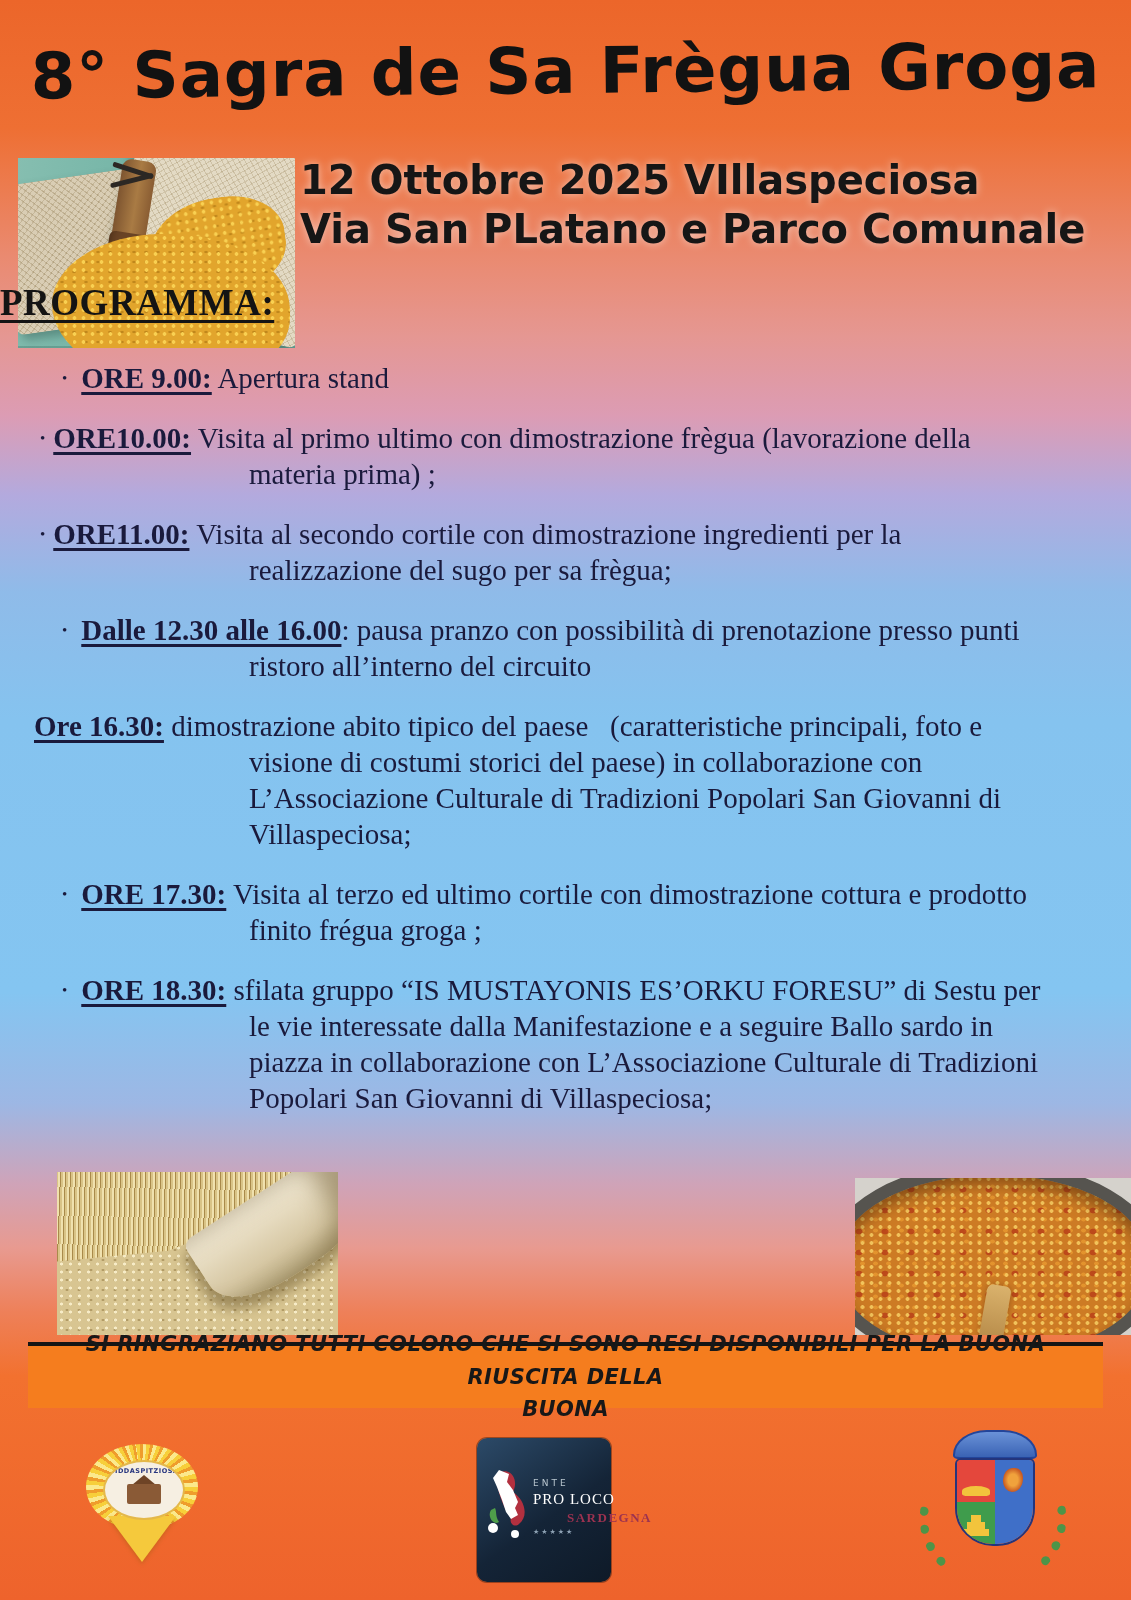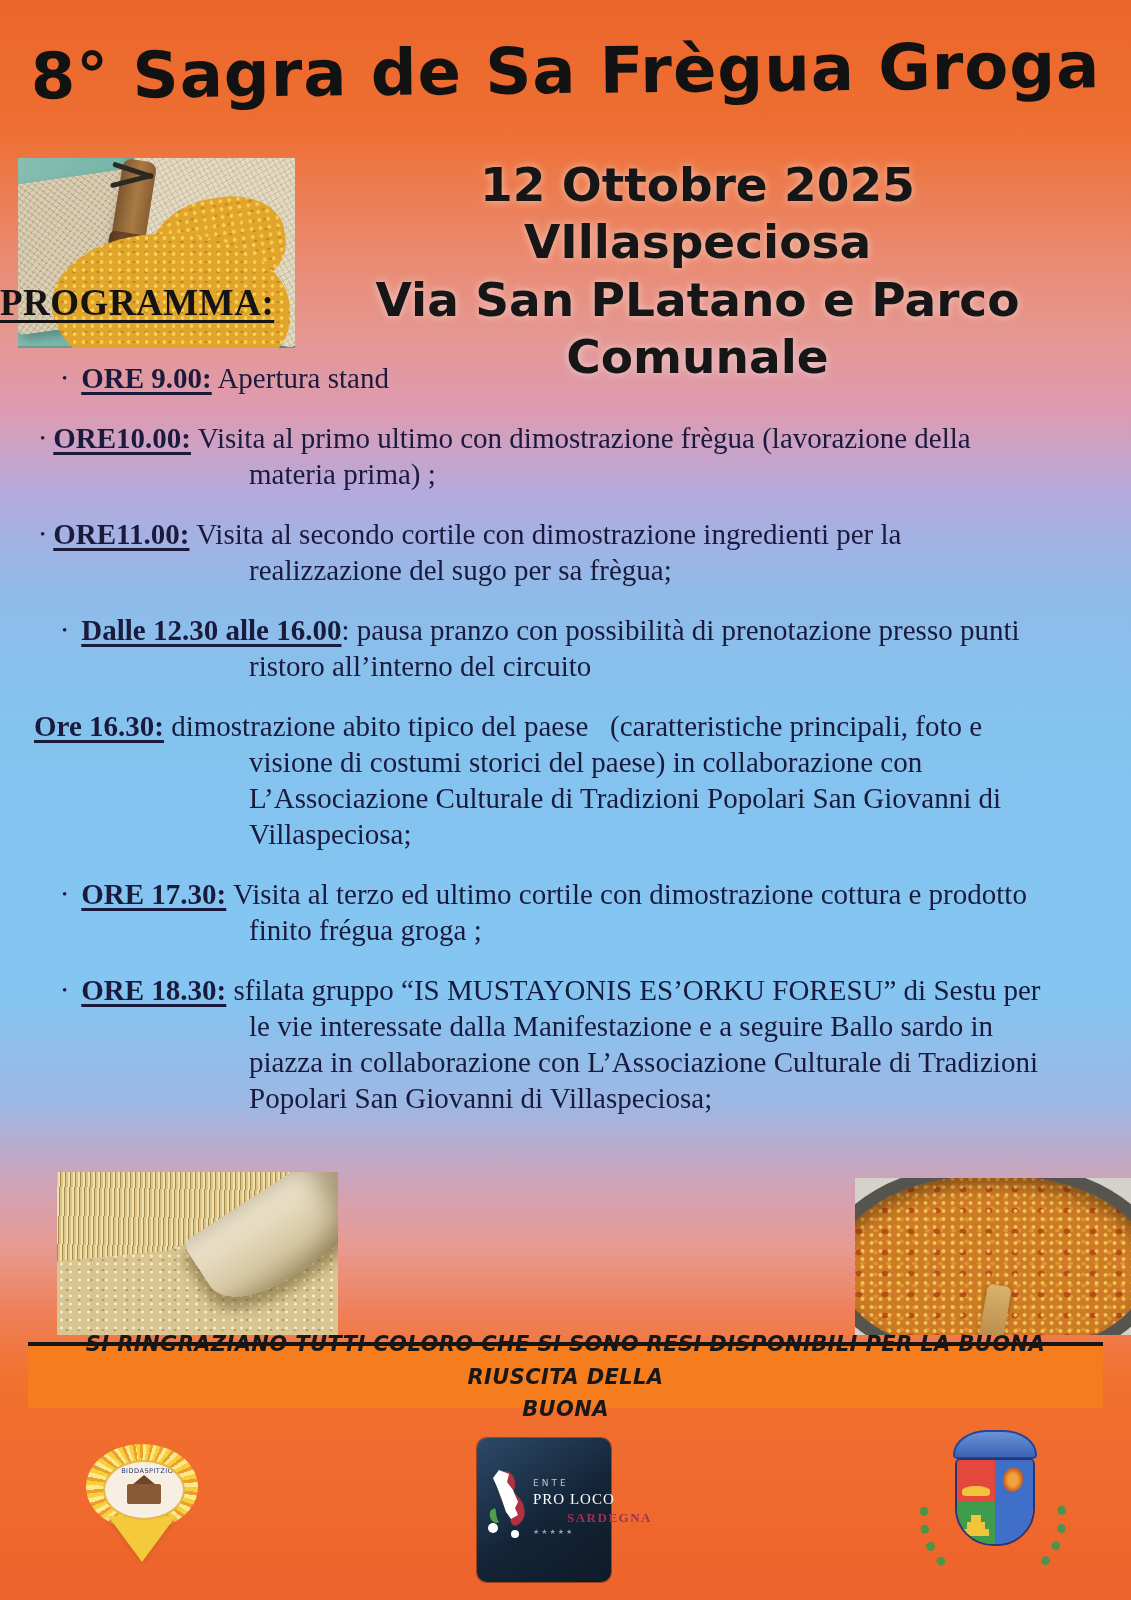--- a/index.html
+++ b/index.html
@@ -11,22 +11,22 @@
       #b3aade 31%, #8fbbe9 37%, #85c3ef 45%, #84c5f1 62%, #9db7e4 69%,
       #cfa3b8 74%, #e89a90 78%, #ee8059 82%, #f2712f 86%, #ee632c 100%);
   }
   
   .title{
     position:absolute; top:34px; left:0; right:0; text-align:center;
     font-size:64px; font-weight:700; color:#121212; letter-spacing:1px;
     transform:rotate(-0.6deg);
   }
   .dateblock{
-    position:absolute; top:156px; left:300px; right:36px; text-align:center;
-    font-size:47px; font-weight:700; color:#161616; line-height:1.22;
+    position:absolute; top:156px; left:300px; right:36px; text-align:left;
+    font-size:40px; font-weight:700; color:#161616; line-height:1.22;
     text-shadow:0 0 8px rgba(255,255,255,.55);
   }
   .programma{
     position:absolute; top:281px; left:0; right:0; 
     font-family:"Liberation Serif",serif; font-size:37px; font-weight:700;
     color:#141414; letter-spacing:.5px;
     text-decoration:underline; text-decoration-thickness:3px; text-underline-offset:5px;
   }
   
   .programme{
@@ -114,22 +114,22 @@
   
   .logo{ position:absolute; }
   .logo-sun{ left:86px; top:1444px; width:112px; height:118px; }
   .sun-rays{ position:absolute; left:0; top:0; width:112px; height:86px; border-radius:50%;
     background:repeating-conic-gradient(from -8deg,#f7cf3a 0 5deg,#ef9d2c 5deg 9deg,#fbe98c 9deg 14deg); }
   .sun-tail{ position:absolute; left:22px; top:72px; width:0; height:0;
     border-left:34px solid transparent; border-right:34px solid transparent;
     border-top:46px solid #f5c93c; filter:drop-shadow(0 2px 2px rgba(150,90,10,.4)); }
   .sun-core{ position:absolute; left:17px; top:16px; width:78px; height:56px; border-radius:50%;
     background:#f6efe2; border:2px solid #e4b84a; overflow:hidden; }
-  .sun-arc-text{ position:absolute; left:0; right:0; top:5px; text-align:right;
-    font-size:6.5px; font-weight:400; color:#27357e; letter-spacing:.5px; }
+  .sun-arc-text{ position:absolute; left:0; right:0; top:5px; text-align:center;
+    font-size:6.5px; font-weight:700; color:#27357e; letter-spacing:.5px; }
   .church{ position:absolute; left:22px; top:22px; width:34px; height:20px; background:#8a5a36;
     border-radius:2px; }
   .church-roof{ position:absolute; left:27px; top:13px; width:0; height:0;
     border-left:12px solid transparent; border-right:12px solid transparent;
     border-bottom:10px solid #6e4426; }
   .logo-proloco{ left:477px; top:1438px; width:134px; height:144px; border-radius:10px;
     background:linear-gradient(145deg,#2c4a68,#142437 55%,#0e1a28);
     box-shadow:0 0 0 1px rgba(0,0,0,.35); }
   .italy-svg{ position:absolute; left:8px; top:28px; }
   .proloco-text{ position:absolute; left:56px; top:40px; }

